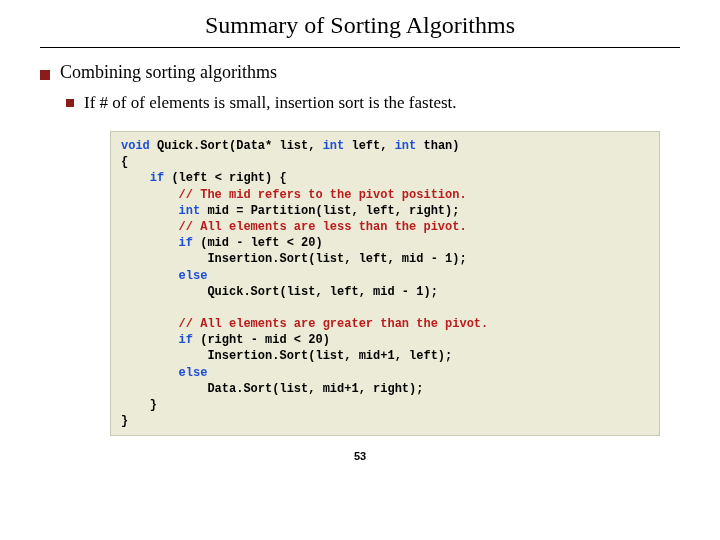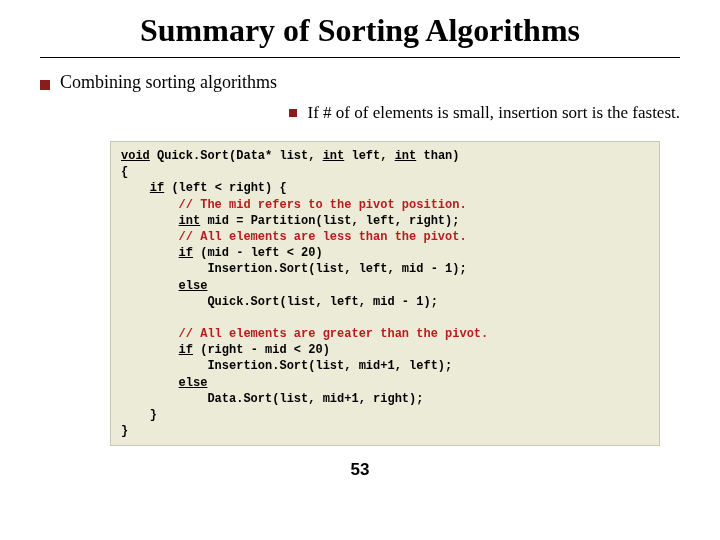--- a/index.html
+++ b/index.html
@@ -9,42 +9,41 @@
     height: 540px;
     font-family: "Times New Roman", Times, serif;
     background: #ffffff;
     color: #000000;
     box-sizing: border-box;
   }
   .slide {
     padding: 12px 40px 0 40px;
   }
   .title {
-    font-size: 32px;
+    font-size: 24px;
     text-align: center;
     margin: 0 0 8px 0;
-    font-weight: bold;
+    font-weight: normal;
   }
   .hr {
     border-top: 1px solid #000;
     margin: 0 0 14px 0;
   }
   .bullet-l1 {
     display: flex;
     align-items: flex-start;
     font-size: 18px;
     margin-bottom: 10px;
   }
   .bullet-l2 {
     display: flex;
     align-items: flex-start;
     font-size: 17px;
     margin-left: 26px;
     margin-bottom: 18px;
-    justify-content: flex-end;
   }
   .sq {
     display: inline-block;
     width: 10px;
     height: 10px;
     background: #8a1c1c;
     margin-right: 10px;
     margin-top: 8px;
     flex-shrink: 0;
   }
@@ -63,26 +62,26 @@
     margin-left: 70px;
     margin-right: 20px;
     padding: 6px 10px 6px 10px;
     font-family: "Courier New", monospace;
     font-size: 12px;
     font-weight: bold;
     line-height: 1.35;
     white-space: pre;
     color: #000;
   }
-  .kw  { color: #000000; text-decoration: underline; }
+  .kw  { color: #1d4ed8; }
   .com { color: #b91c1c; }
   .pagenum {
     text-align: center;
     font-family: Arial, sans-serif;
-    font-size: 17px;
+    font-size: 11px;
     font-weight: bold;
     margin-top: 14px;
   }
 </style>
 </head>
 <body>
 
 <div class="slide">
 
   <h1 class="title">Summary of Sorting Algorithms</h1>

